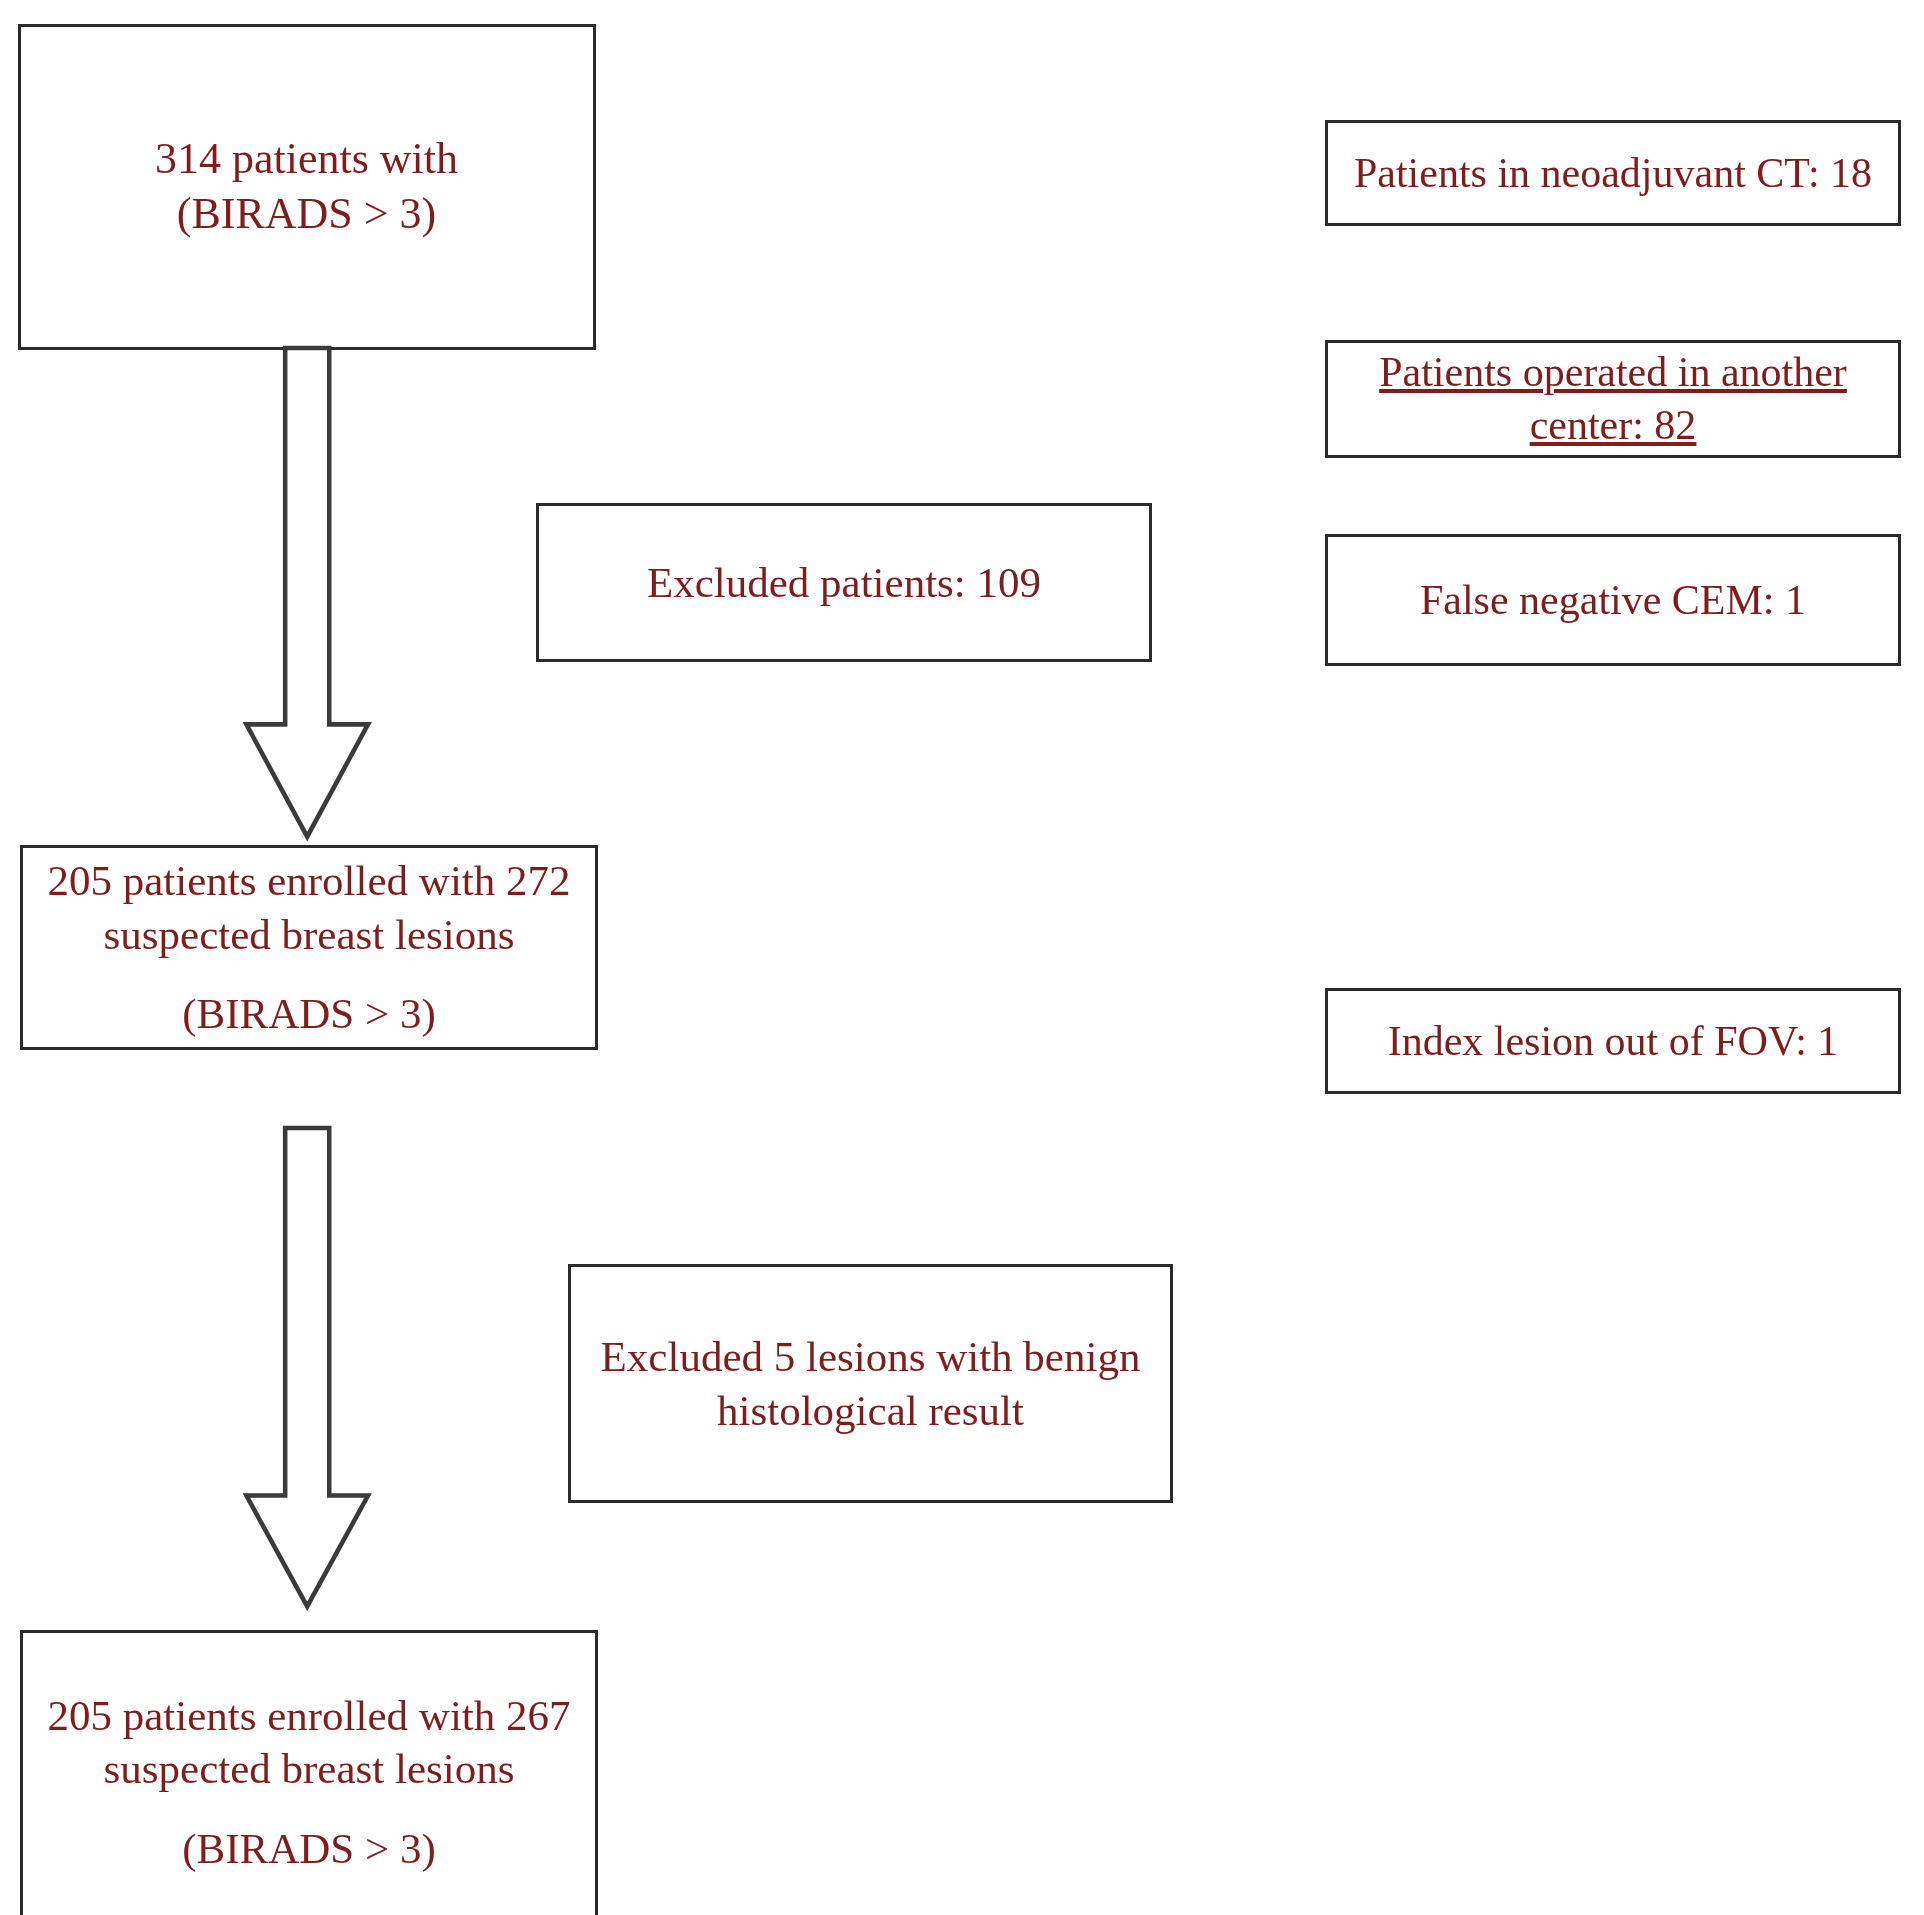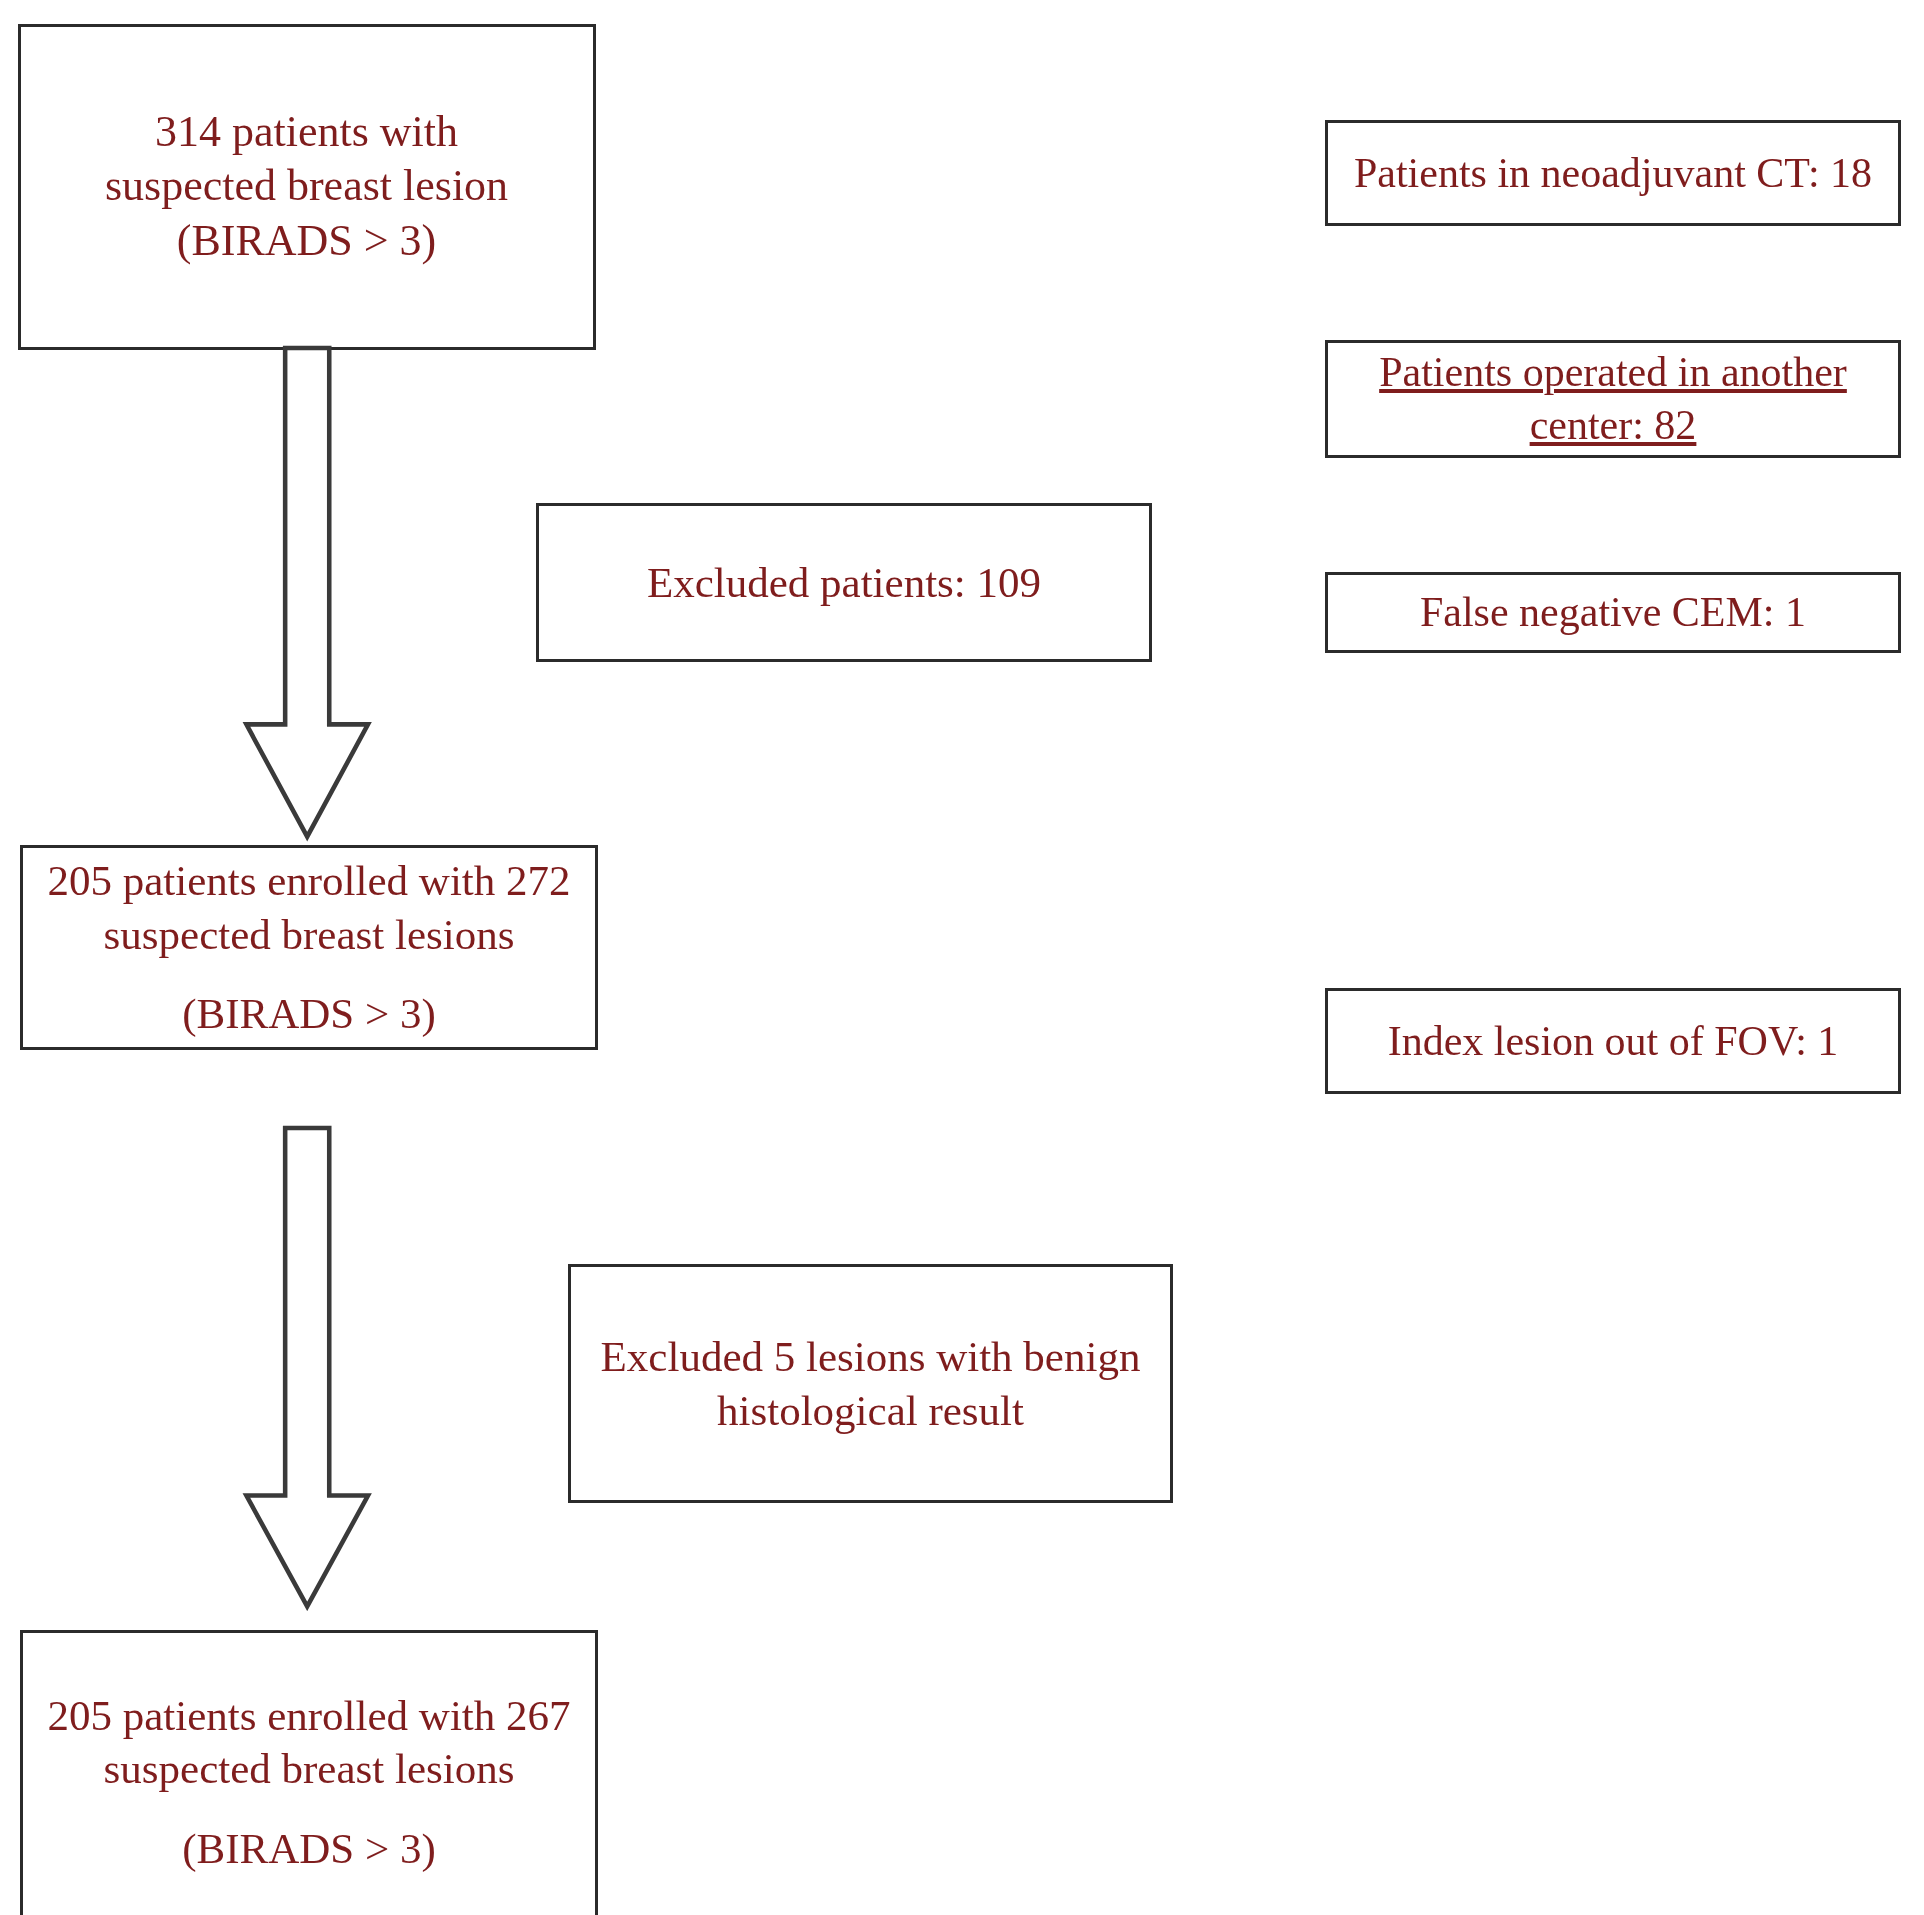--- a/index.html
+++ b/index.html
@@ -77,21 +77,21 @@
     display: flex;
     align-items: center;
     justify-content: center;
     text-align: center;
     font-size: 42px;
     line-height: 1.26;
     padding: 0 10.6px;
   }
   #reason-box-0 { top: 120px;  height: 106px; }
   #reason-box-1 { top: 340px;  height: 118px; text-decoration: underline; }
-  #reason-box-2 { top: 572px;  height: 81px; }
+  #reason-box-2 { top: 534px;  height: 132px; }
   #reason-box-3 { top: 771px; height: 106px; }
   #reason-box-4 { top: 988px; height: 106px; }
 
   
   .block-arrow {
     position: absolute;
     pointer-events: none;
   }
   #arrow-1 { left: 235px; top: 345px;  width: 152px; height: 497px; }
   #arrow-2 { left: 235px; top: 1125px; width: 152px; height: 486px; }
@@ -103,21 +103,20 @@
     stroke-linejoin: miter;
   }
 </style>
 </head>
 <body>
 
 <div id="canvas">
 
   <div class="flow-box" id="box-main-1">
     <span class="line">314 patients with</span>
-    <span class="line">suspected breast lesion</span>
     <span class="line">(BIRADS &gt; 3)</span>
   </div>
 
   <div class="flow-box" id="box-main-2">
     <span class="line">205 patients enrolled with 272</span>
     <span class="line">suspected breast lesions</span>
     <span class="gap-line"></span>
     <span class="line">(BIRADS &gt; 3)</span>
   </div>
 

